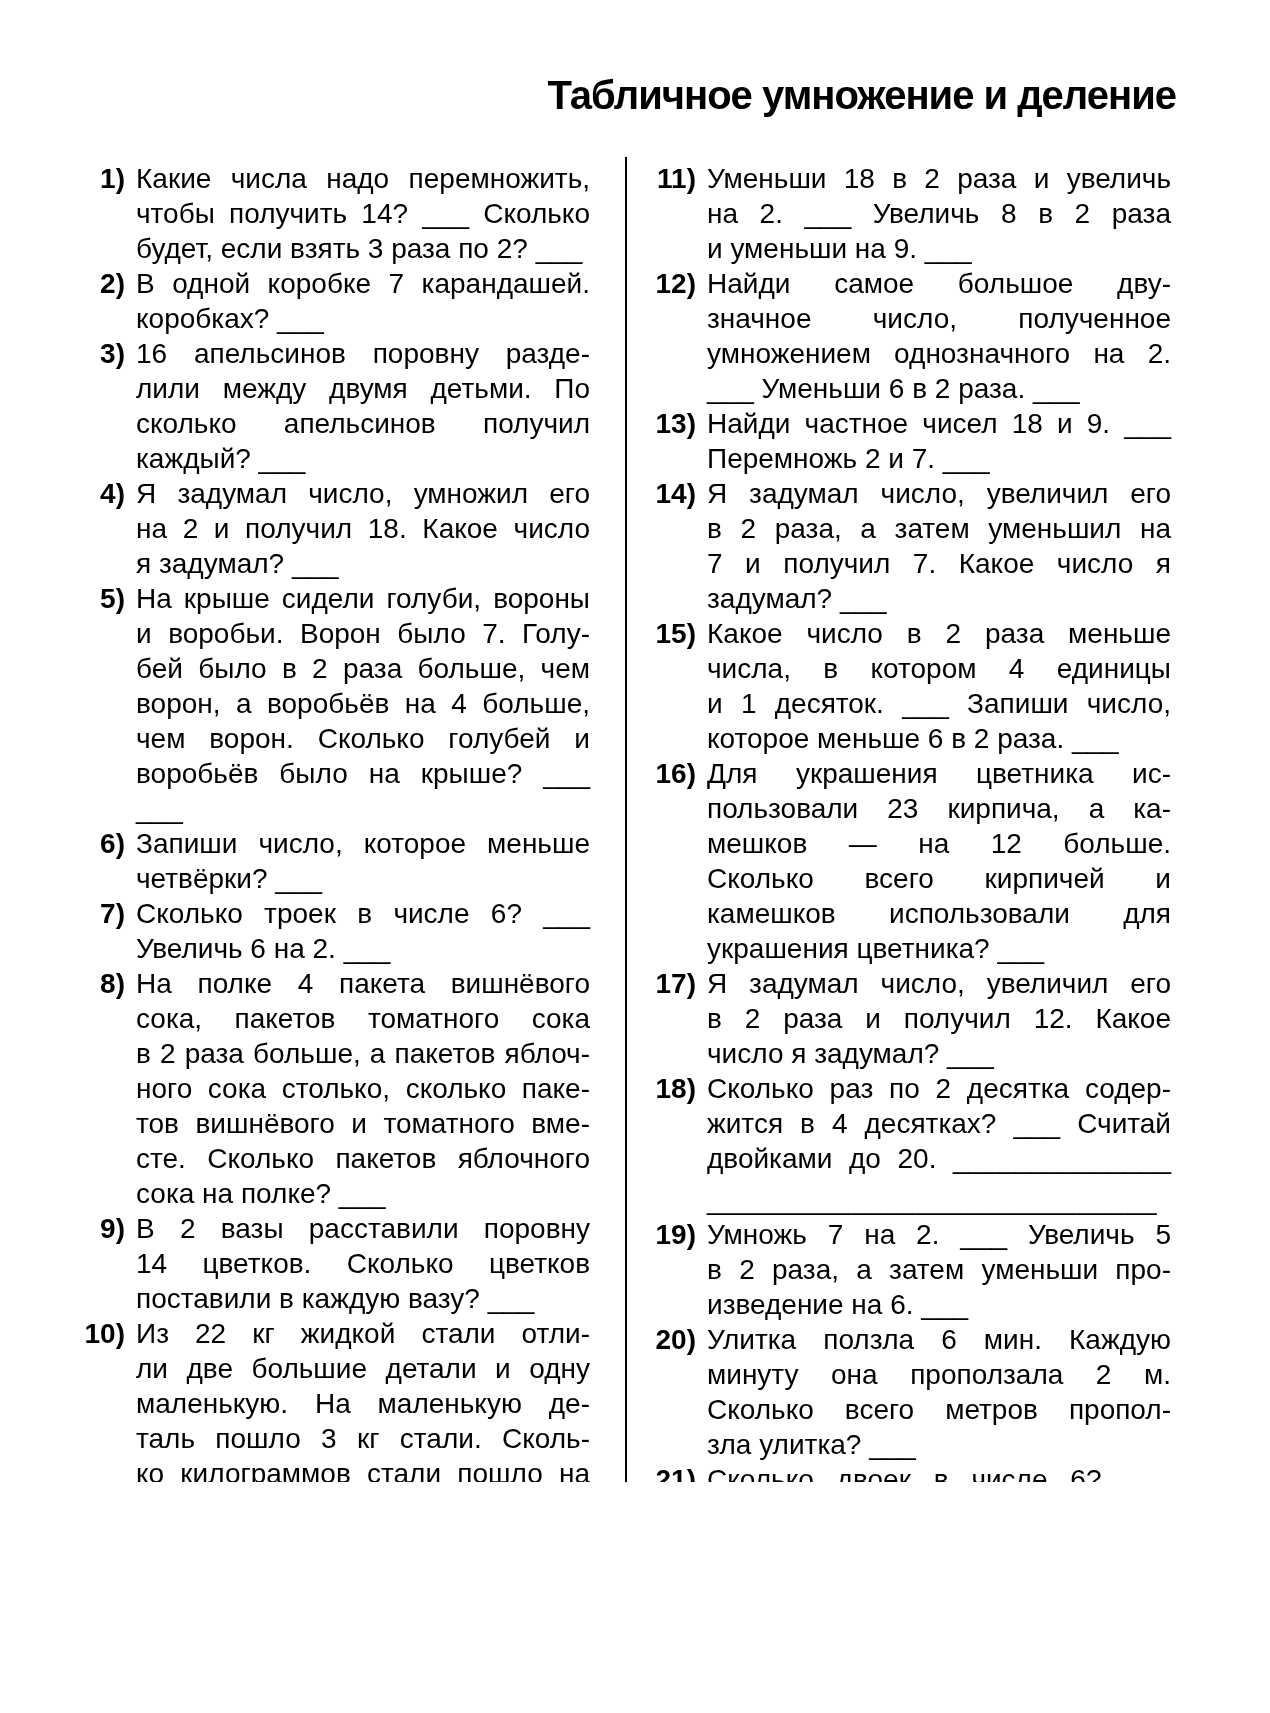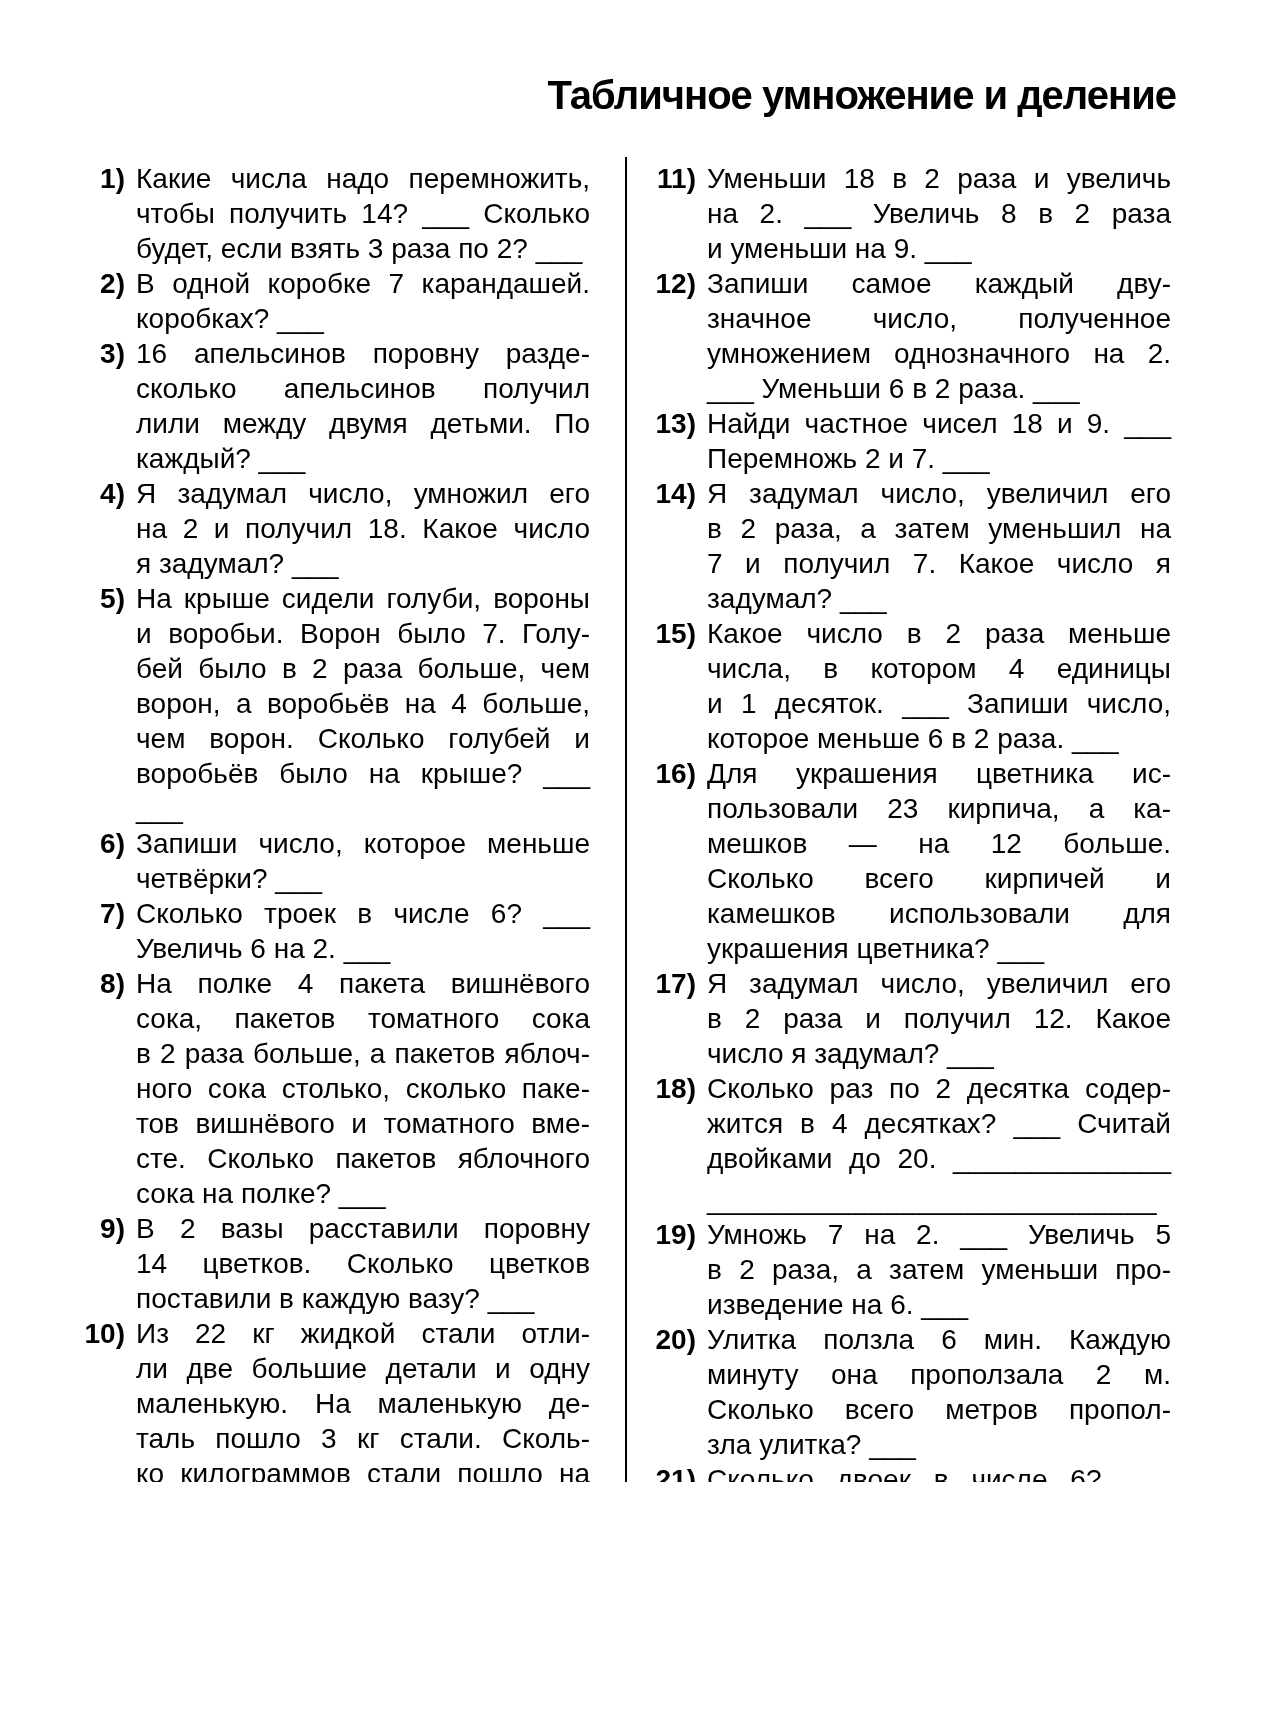--- a/index.html
+++ b/index.html
@@ -86,22 +86,22 @@
         <div class="line last">будет, если взять 3 раза по 2? ___</div>
       </div>
       <div class="prob">
         <span class="num">2)</span>
         <div class="line">В одной коробке 7 карандашей.</div>
         <div class="line last">коробках? ___</div>
       </div>
       <div class="prob">
         <span class="num">3)</span>
         <div class="line">16 апельсинов поровну разде-</div>
+        <div class="line">лили между двумя детьми.  По</div>
         <div class="line">сколько апельсинов получил</div>
-        <div class="line">лили между двумя детьми.  По</div>
         <div class="line last">каждый? ___</div>
       </div>
       <div class="prob">
         <span class="num">4)</span>
         <div class="line">Я задумал число, умножил его</div>
         <div class="line">на 2 и получил 18. Какое число</div>
         <div class="line last">я задумал? ___</div>
       </div>
       <div class="prob">
         <span class="num">5)</span>
@@ -151,21 +151,21 @@
 
   <div class="col" id="col-right">
       <div class="prob">
         <span class="num">11)</span>
         <div class="line">Уменьши 18 в 2 раза и увеличь</div>
         <div class="line">на 2. ___ Увеличь 8 в 2 раза</div>
         <div class="line last">и уменьши на 9. ___</div>
       </div>
       <div class="prob">
         <span class="num">12)</span>
-        <div class="line">Запиши самое каждый дву-</div>
+        <div class="line">Найди самое большое дву-</div>
         <div class="line">значное число, полученное</div>
         <div class="line">умножением однозначного на 2.</div>
         <div class="line last">___ Уменьши 6 в 2 раза. ___</div>
       </div>
       <div class="prob">
         <span class="num">13)</span>
         <div class="line">Найди частное чисел 18 и 9. ___</div>
         <div class="line last">Перемножь 2 и 7. ___</div>
       </div>
       <div class="prob">

